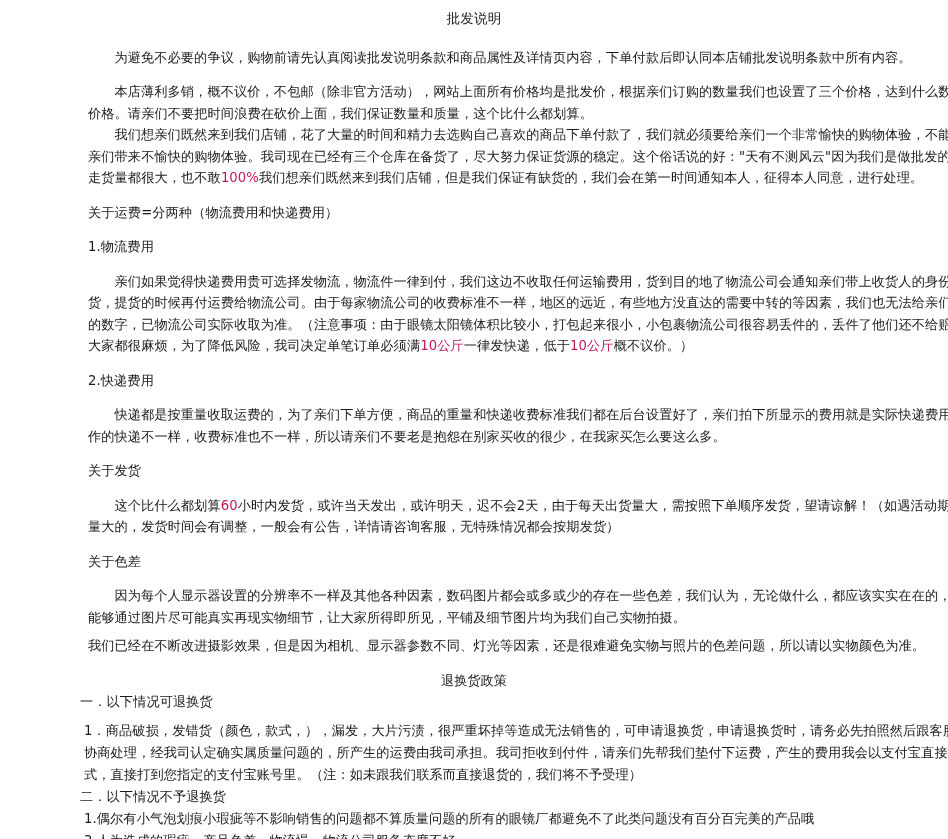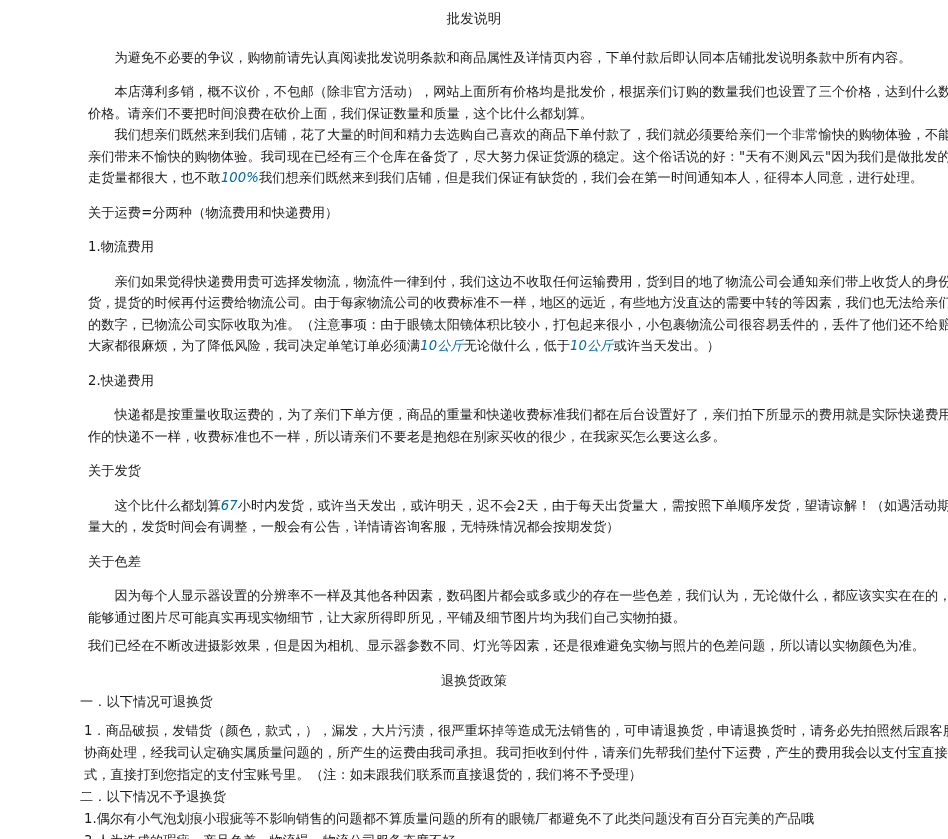--- a/index.html
+++ b/index.html
@@ -66,22 +66,21 @@
     letter-spacing: 0.1px;
   }
   .subtitle {
     text-align: center;
     font-size: 13.2px;
     line-height: 21px;
     margin: 0;
     padding-right: 62px;
   }
   .hl {
-    color: #0369a1;
-    font-style: italic;
+    color: #be185d;
   }
 </style>
 </head>
 <body>
 
 <div class="doc">
 
   <div class="title">批发说明</div>
 
   <div class="spacer-lg"></div>
@@ -97,37 +96,37 @@
   <div class="spacer-md"></div>
 
   <p class="head">关于运费=分两种（物流费用和快递费用）</p>
 
   <div class="spacer-md"></div>
 
   <p class="head">1.物流费用</p>
 
   <div class="spacer-md"></div>
 
-  <p class="para indent"><span>亲们如果觉得快递费用贵可选择发物流，物流件一律到付，我们这边不收取任何运输费用，货到目的地了物流公司会通知亲们带上收货人的身份证去提货，提货的时候再付运费给物流公司。由于每家物流公司的收费标准不一样，地区的远近，有些地方没直达的需要中转的等因素，我们也无法给亲们一个准确的数字，已物流公司实际收取为准。（注意事项：由于眼镜太阳镜体积比较小，打包起来很小，小包裹物流公司很容易丢件的，丢件了他们还不给赔，到时候大家都很麻烦，为了降低风险，我司决定单笔订单必须满</span><span class="hl">10公斤</span><span>无论做什么，低于</span><span class="hl">10公斤</span><span>或许当天发出。）</span></p>
+  <p class="para indent"><span>亲们如果觉得快递费用贵可选择发物流，物流件一律到付，我们这边不收取任何运输费用，货到目的地了物流公司会通知亲们带上收货人的身份证去提货，提货的时候再付运费给物流公司。由于每家物流公司的收费标准不一样，地区的远近，有些地方没直达的需要中转的等因素，我们也无法给亲们一个准确的数字，已物流公司实际收取为准。（注意事项：由于眼镜太阳镜体积比较小，打包起来很小，小包裹物流公司很容易丢件的，丢件了他们还不给赔，到时候大家都很麻烦，为了降低风险，我司决定单笔订单必须满</span><span class="hl">10公斤</span><span>一律发快递，低于</span><span class="hl">10公斤</span><span>概不议价。）</span></p>
 
   <div class="spacer-md"></div>
 
   <p class="head">2.快递费用</p>
 
   <div class="spacer-md"></div>
 
   <p class="para indent">快递都是按重量收取运费的，为了亲们下单方便，商品的重量和快递收费标准我们都在后台设置好了，亲们拍下所显示的费用就是实际快递费用，每家合作的快递不一样，收费标准也不一样，所以请亲们不要老是抱怨在别家买收的很少，在我家买怎么要这么多。</p>
 
   <div class="spacer-md"></div>
 
   <p class="head">关于发货</p>
 
   <div class="spacer-md"></div>
 
-  <p class="para indent"><span>这个比什么都划算</span><span class="hl">67</span><span>小时内发货，或许当天发出，或许明天，迟不会2天，由于每天出货量大，需按照下单顺序发货，望请谅解！（如遇活动期间，订单量大的，发货时间会有调整，一般会有公告，详情请咨询客服，无特殊情况都会按期发货）</span></p>
+  <p class="para indent"><span>这个比什么都划算</span><span class="hl">60</span><span>小时内发货，或许当天发出，或许明天，迟不会2天，由于每天出货量大，需按照下单顺序发货，望请谅解！（如遇活动期间，订单量大的，发货时间会有调整，一般会有公告，详情请咨询客服，无特殊情况都会按期发货）</span></p>
 
   <div class="spacer-md"></div>
 
   <p class="head">关于色差</p>
 
   <div class="spacer-md"></div>
 
   <p class="para indent">因为每个人显示器设置的分辨率不一样及其他各种因素，数码图片都会或多或少的存在一些色差，我们认为，无论做什么，都应该实实在在的，我们希望能够通过图片尽可能真实再现实物细节，让大家所得即所见，平铺及细节图片均为我们自己实物拍摄。</p>
 
   <div class="spacer-sm"></div>

